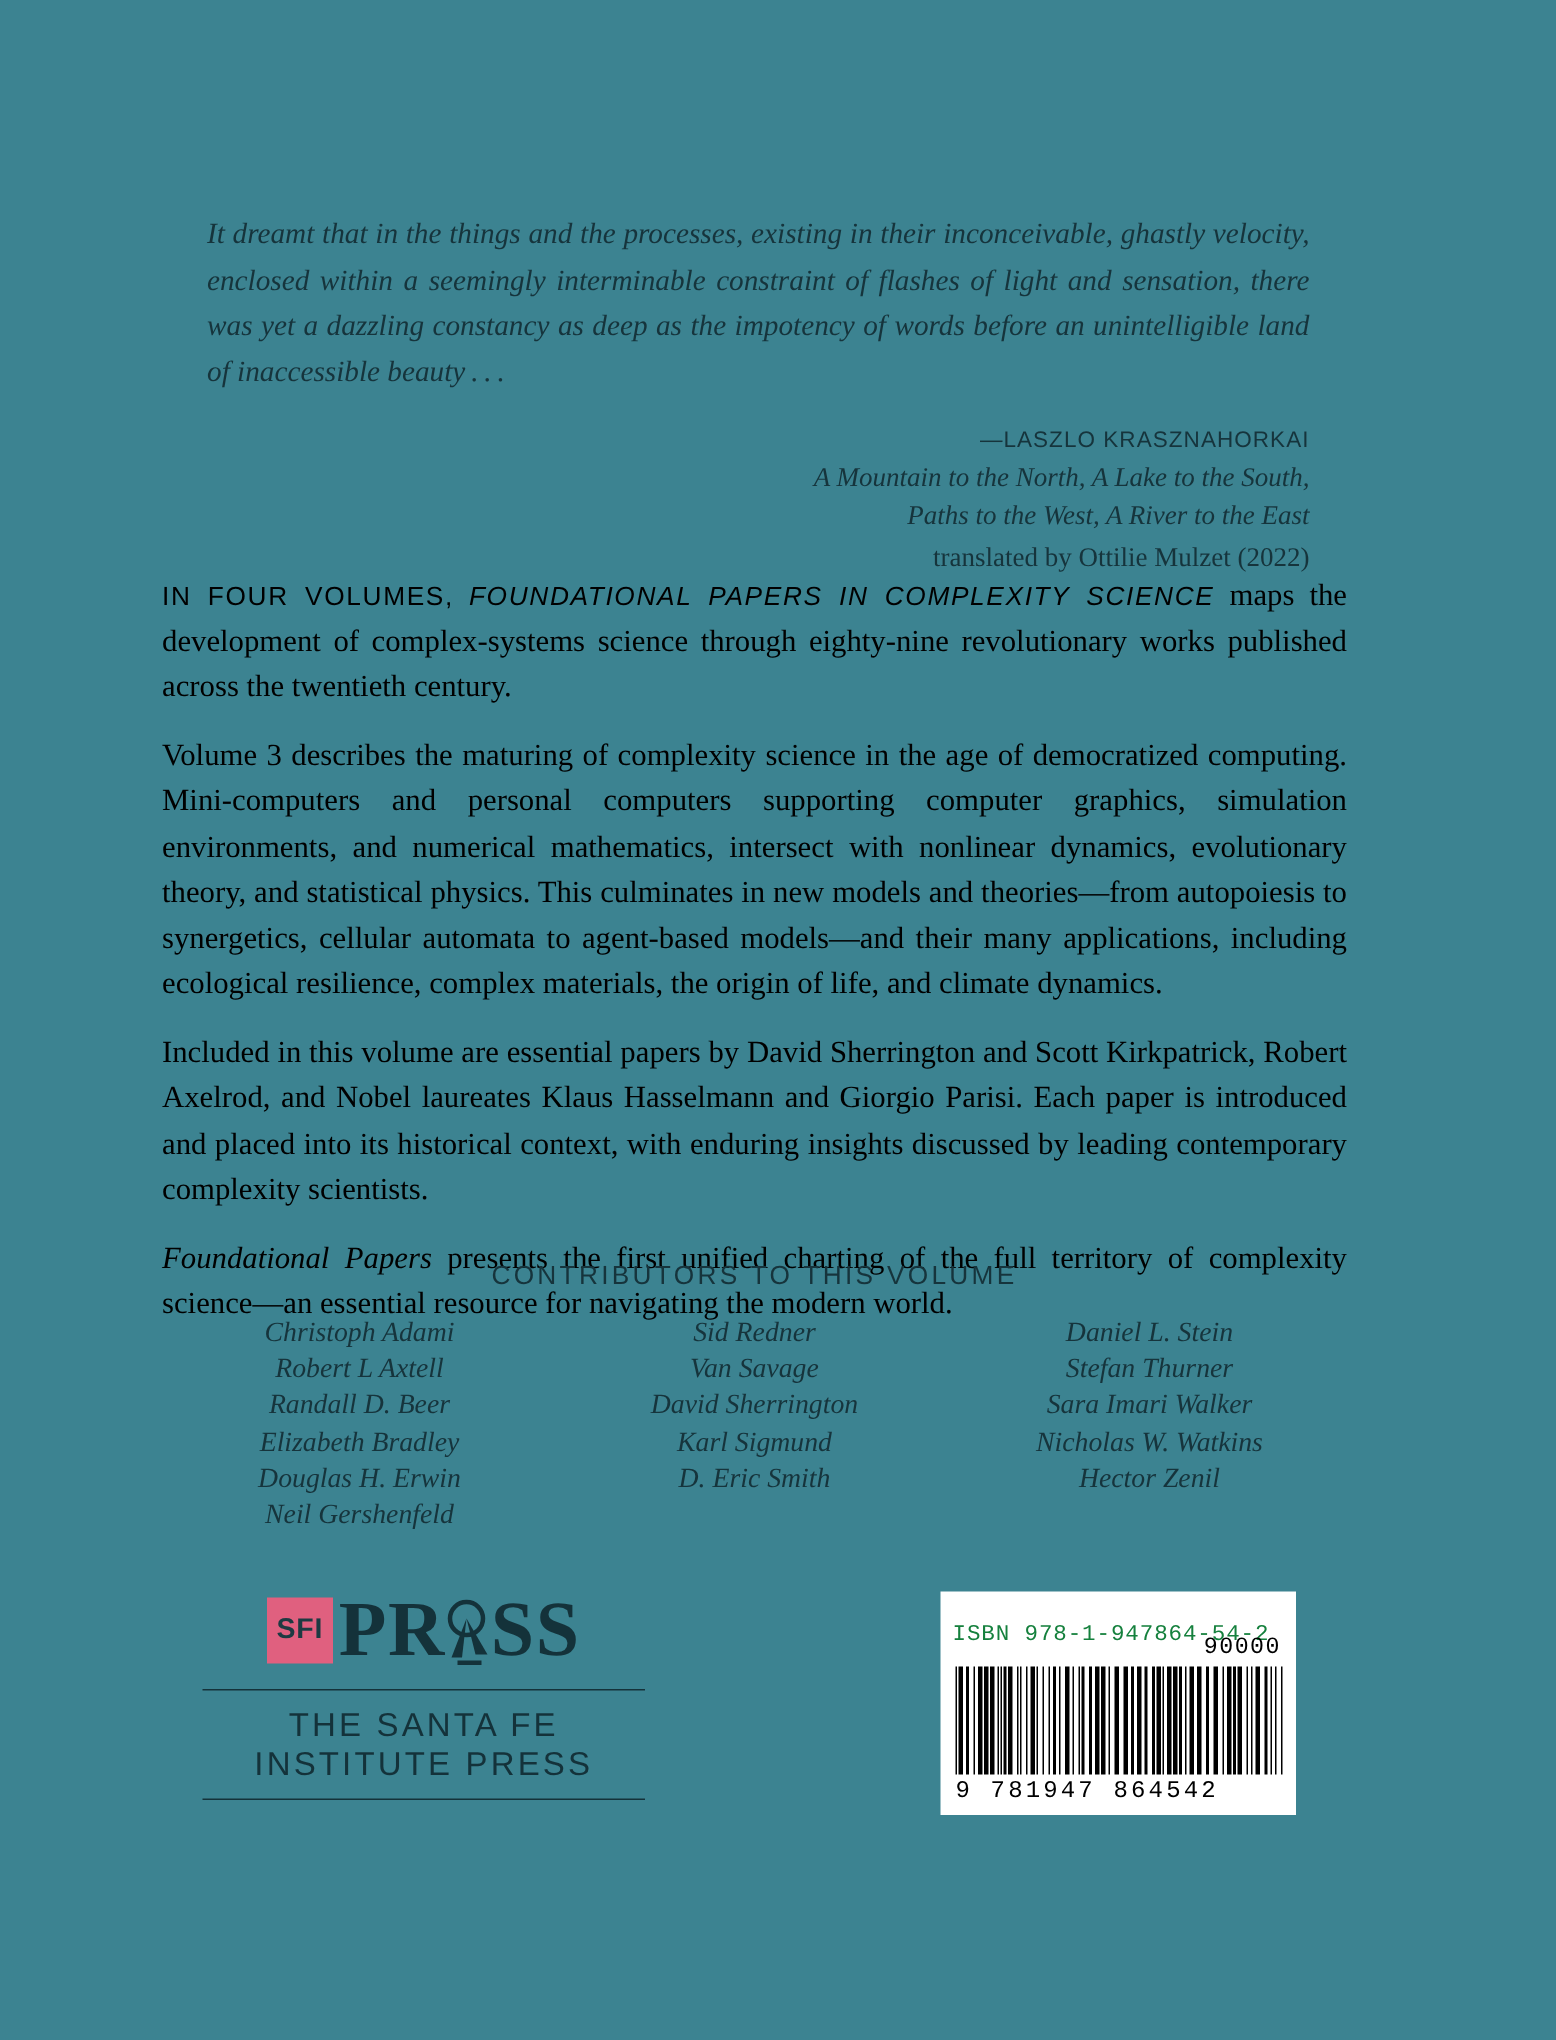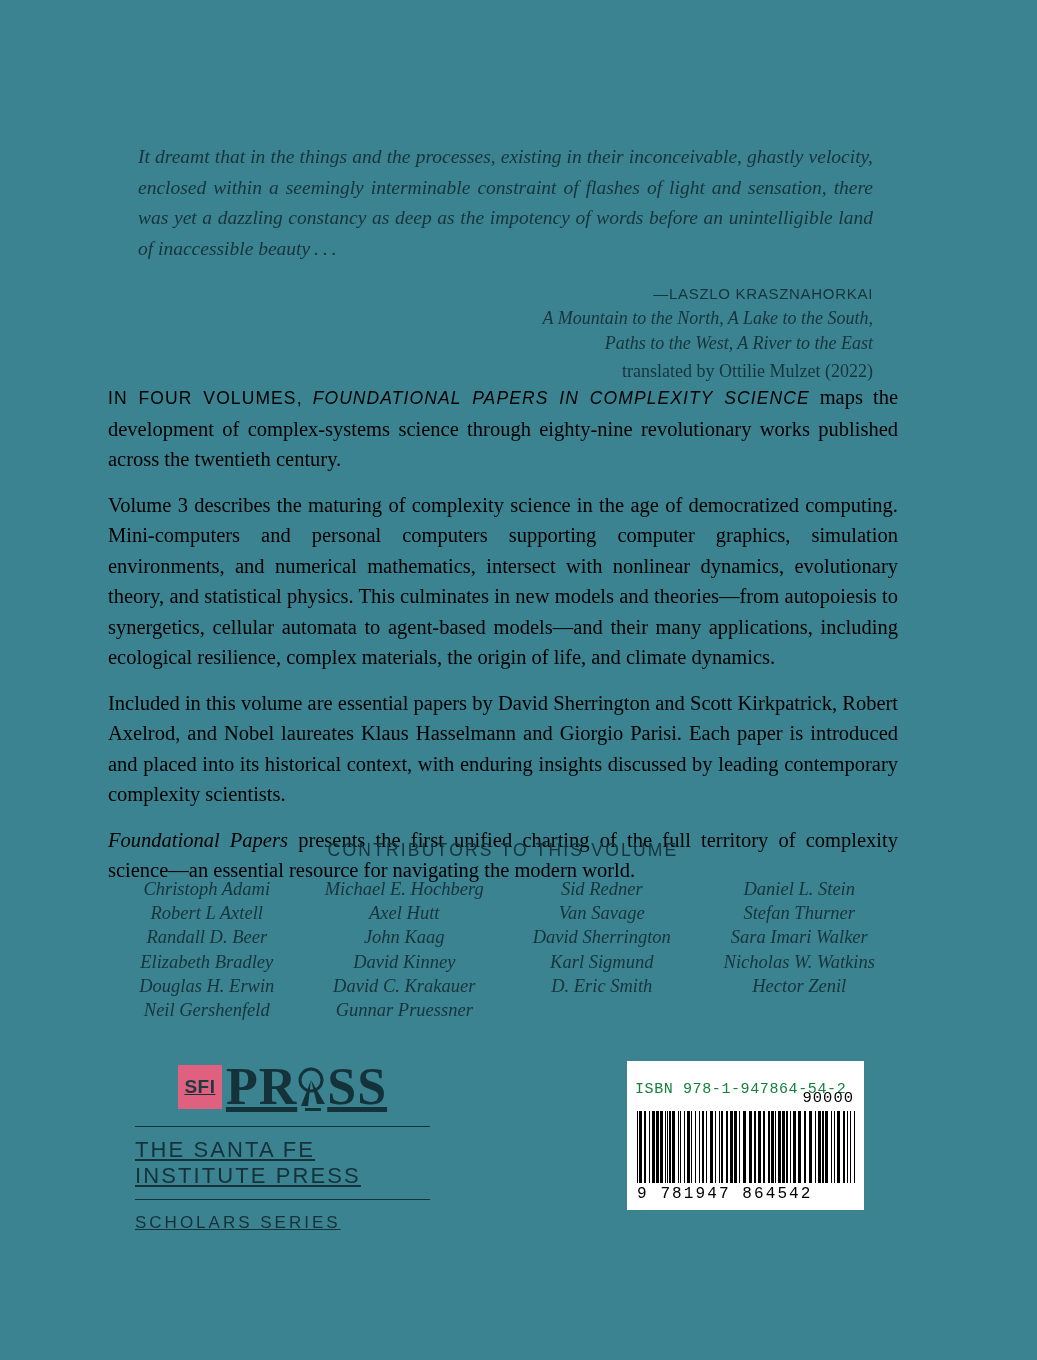--- a/index.html
+++ b/index.html
@@ -123,21 +123,21 @@
     color: #16343c;
     white-space: nowrap;
   }
 
   
   .logo-block {
     position: absolute;
     left: 135px;
     top: 1058px;
     width: 295px;
-    text-decoration: underline;
+    text-align: center;
   }
   .logo-row {
     display: flex;
     align-items: center;
     justify-content: center;
     height: 58px;
   }
   .sfi-badge {
     position: relative;
     width: 44px;
@@ -282,28 +282,20 @@
   <div class="contributors">
     <div class="contributors-title">CONTRIBUTORS TO THIS VOLUME</div>
     <div class="contrib-cols">
       <div class="contrib-col">
         <div class="contrib-name">Christoph Adami</div>
         <div class="contrib-name">Robert L Axtell</div>
         <div class="contrib-name">Randall D. Beer</div>
         <div class="contrib-name">Elizabeth Bradley</div>
         <div class="contrib-name">Douglas H. Erwin</div>
         <div class="contrib-name">Neil Gershenfeld</div>
-      </div>
-      <div class="contrib-col">
-        <div class="contrib-name">Michael E. Hochberg</div>
-        <div class="contrib-name">Axel Hutt</div>
-        <div class="contrib-name">John Kaag</div>
-        <div class="contrib-name">David Kinney</div>
-        <div class="contrib-name">David C. Krakauer</div>
-        <div class="contrib-name">Gunnar Pruessner</div>
       </div>
       <div class="contrib-col">
         <div class="contrib-name">Sid Redner</div>
         <div class="contrib-name">Van Savage</div>
         <div class="contrib-name">David Sherrington</div>
         <div class="contrib-name">Karl Sigmund</div>
         <div class="contrib-name">D. Eric Smith</div>
       </div>
       <div class="contrib-col">
         <div class="contrib-name">Daniel L. Stein</div>
@@ -327,21 +319,20 @@
                 <path d="M16 16 L30 40 L22 40 Z"></path>
                 <path d="M16 16 L6 42 L13 42 Z"></path>
                 <path d="M10 44 h16 v3 h-16 z"></path>
               </g>
             </svg></span><span>SS</span>
       </div>
     </div>
     <hr class="logo-rule">
     <div class="logo-sub">THE SANTA FE INSTITUTE PRESS</div>
     <hr class="logo-rule2">
-    <div class="logo-series">SCHOLARS SERIES</div>
   </div>
 
   <div class="barcode-block">
     <div class="barcode-inner">
       <div class="isbn-line">ISBN 978-1-947864-54-2</div>
       <div class="ninety">90000</div>
       <div class="bars" id="bars">
           <i style="width: 1px;"></i>
           <i class="gap" style="width: 1px;"></i>
           <i style="width: 3px;"></i>

